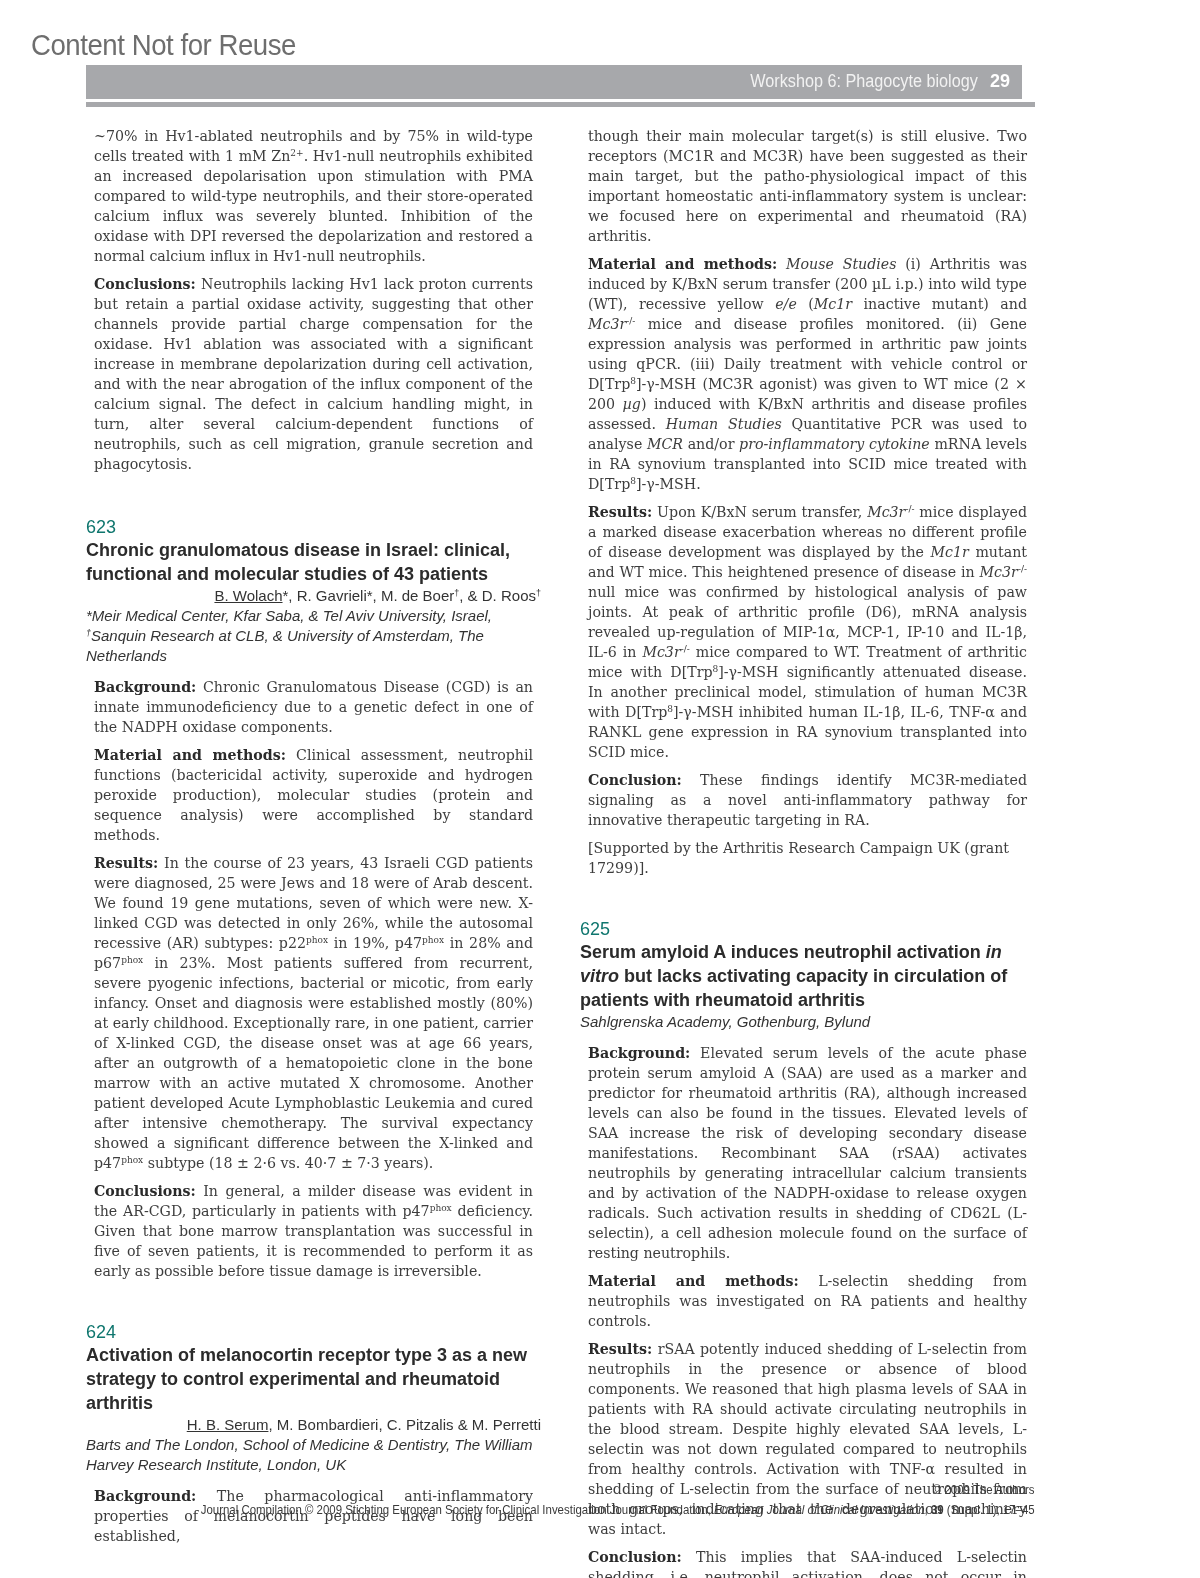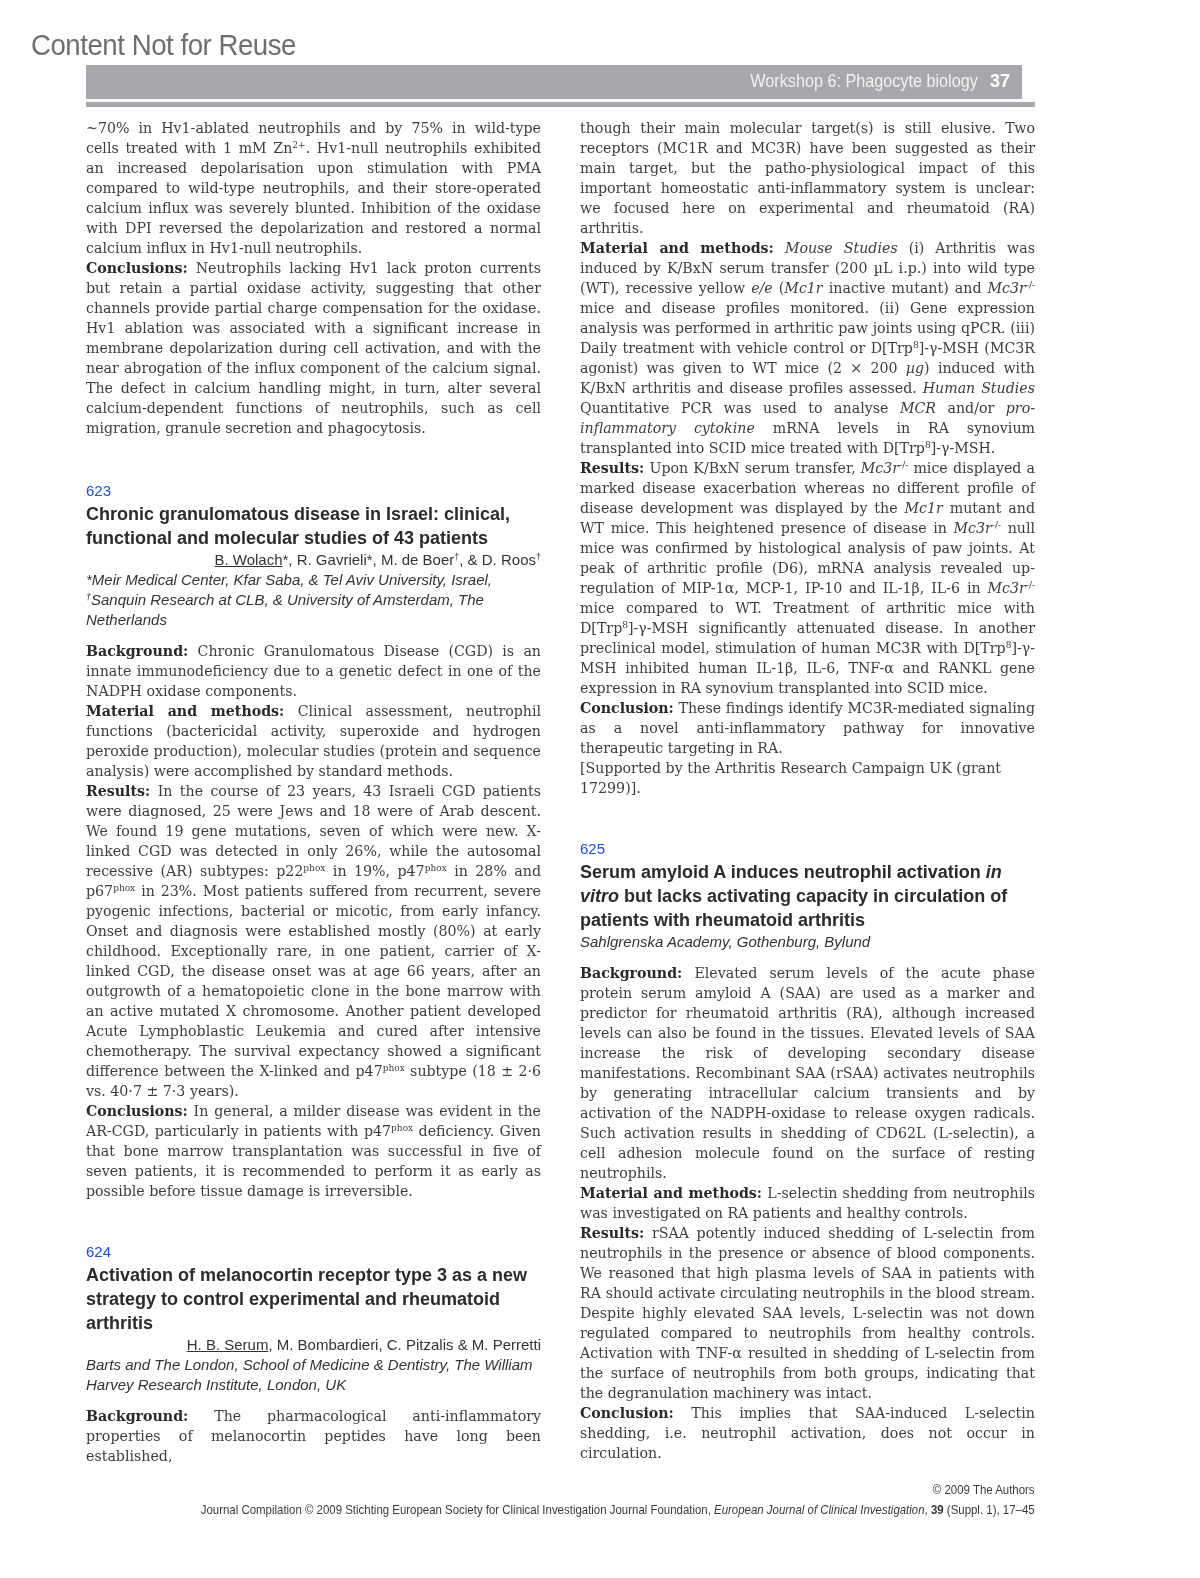--- a/index.html
+++ b/index.html
@@ -6,44 +6,44 @@
   body { width: 1200px; height: 1578px; position: relative; overflow: hidden; color: #3a3a3a; }
   .watermark { position: absolute; left: 31px; top: 28px; font-family: "Liberation Sans", sans-serif; font-size: 30px; color: #6e6e6e; letter-spacing: -0.5px; transform: scaleX(0.92); transform-origin: left top; }
   .header-bar { position: absolute; left: 86px; top: 65px; width: 936px; height: 34px; background: #a7a8ab; }
   .header-bar .title { position: absolute; right: 44px; top: 6px; font-family: "Liberation Sans", sans-serif; font-size: 18px; color: #f2f2f2; transform: scaleX(0.9); transform-origin: right top; }
   .header-bar .pageno { position: absolute; right: 12px; top: 6px; font-family: "Liberation Sans", sans-serif; font-size: 18px; font-weight: bold; color: #ffffff; }
   .header-rule { position: absolute; left: 86px; top: 102px; width: 949px; height: 5px; background: #a7a8ab; }
 
   .col { position: absolute; top: 118px; width: 455px; font-family: "DejaVu Serif", serif; font-size: 14.2px; line-height: 20px; color: #3d3d3d; text-align: justify; }
   .col.left { left: 86px; }
   .col.right { left: 580px; }
-  .col p { margin: 0; }
+  .col p { margin: 8px; }
   .col b { color: #2a2a2a; }
   .col i { font-style: italic; }
   sup { font-size: 9px; line-height: 0; vertical-align: 5px; }
 
   .abstract { margin-top: 42px; }
-  .abstract .num { font-family: "Liberation Sans", sans-serif; font-size: 15px; line-height: 22px; color: #1d4ed8; }
+  .abstract .num { font-family: "Liberation Sans", sans-serif; font-size: 18px; line-height: 22px; color: #0f766e; }
   .abstract .atitle { font-family: "Liberation Sans", sans-serif; font-size: 18px; font-weight: bold; line-height: 24px; color: #2b2b2b; text-align: left; }
   .abstract .authors { font-family: "Liberation Sans", sans-serif; font-size: 15px; line-height: 20px; color: #333; text-align: right; }
   .abstract .authors u { text-decoration: underline; }
   .abstract .affil { font-family: "Liberation Sans", sans-serif; font-size: 15px; font-style: italic; line-height: 20px; color: #333; text-align: left; margin-bottom: 11px; }
 
   .footer { position: absolute; right: 165px; font-family: "Liberation Sans", sans-serif; font-size: 13px; color: #3a3a3a; transform: scaleX(0.88); transform-origin: right top; white-space: nowrap; }
   .footer.f1 { top: 1482px; }
   .footer.f2 { top: 1502px; }
 </style>
 </head>
 <body>
 
 <div class="watermark">Content Not for Reuse</div>
 
 <div class="header-bar">
   <span class="title">Workshop 6: Phagocyte biology</span>
-  <span class="pageno">37</span>
+  <span class="pageno">29</span>
 </div>
 <div class="header-rule"></div>
 
 <div class="col left">
   <p><span>~70% in Hv1-ablated neutrophils and by 75% in wild-type cells treated with 1 mM Zn</span><sup>2+</sup><span>. Hv1-null neutrophils exhibited an increased depolarisation upon stimulation with PMA compared to wild-type neutrophils, and their store-operated calcium influx was severely blunted. Inhibition of the oxidase with DPI reversed the depolarization and restored a normal calcium influx in Hv1-null neutrophils.</span></p>
   <p><b>Conclusions:</b><span> Neutrophils lacking Hv1 lack proton currents but retain a partial oxidase activity, suggesting that other channels provide partial charge compensation for the oxidase. Hv1 ablation was associated with a significant increase in membrane depolarization during cell activation, and with the near abrogation of the influx component of the calcium signal. The defect in calcium handling might, in turn, alter several calcium-dependent functions of neutrophils, such as cell migration, granule secretion and phagocytosis.</span></p>
 
   <div class="abstract">
     <div class="num">623</div>
     <div class="atitle">Chronic granulomatous disease in Israel: clinical, functional and molecular studies of 43 patients</div>

